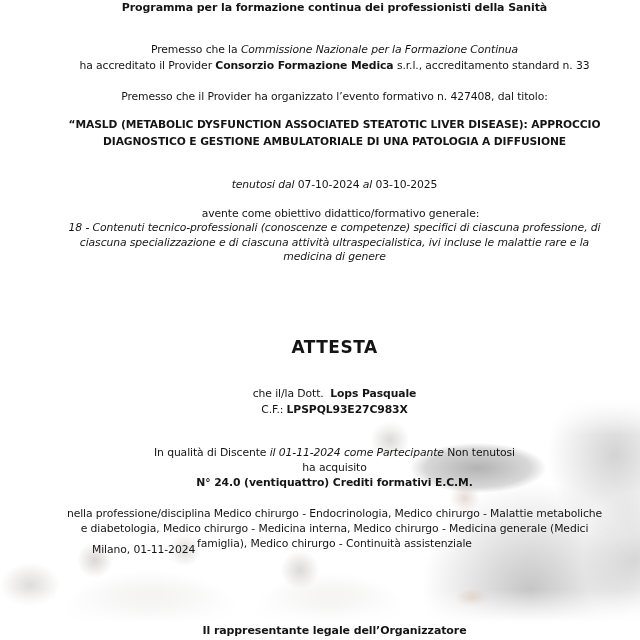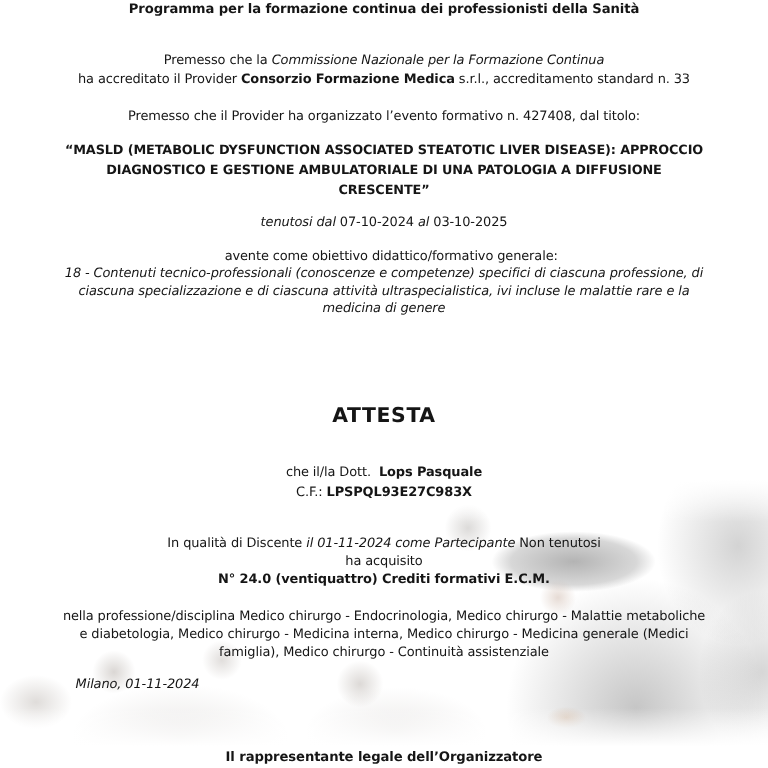--- a/index.html
+++ b/index.html
@@ -26,38 +26,38 @@
       radial-gradient(90px 110px at 615px 55px, rgba(110,110,110,0.30), rgba(110,110,110,0) 75%),
       radial-gradient(70px 90px at 635px 160px, rgba(120,120,120,0.30), rgba(120,120,120,0) 75%),
       radial-gradient(circle 26px at 390px 40px, rgba(140,135,130,0.30), rgba(140,135,130,0) 75%),
       radial-gradient(circle 24px at 95px 160px, rgba(150,140,132,0.35), rgba(150,140,132,0) 75%),
       radial-gradient(circle 22px at 185px 150px, rgba(155,145,138,0.30), rgba(155,145,138,0) 75%),
       radial-gradient(circle 26px at 300px 170px, rgba(150,140,132,0.33), rgba(150,140,132,0) 75%),
       radial-gradient(40px 30px at 30px 185px, rgba(150,140,132,0.30), rgba(150,140,132,0) 75%),
       radial-gradient(120px 60px at 150px 215px, rgba(170,163,158,0.25), rgba(170,163,158,0) 75%),
       radial-gradient(100px 50px at 330px 210px, rgba(170,163,158,0.22), rgba(170,163,158,0) 75%);
   }
-  .blk{position:absolute;left:0;right:0;text-align:center;}
+  .blk{position:absolute;left:0;right:0;text-align:center;padding-left:29px;}
   .line{white-space:pre;}
   .rich{white-space:pre;}
   .bold{font-weight:bold;}
   .it{font-style:italic;}
   .b-header      {top:1px;   font-weight:bold;font-size:11px;}
   .b-premise1    {top:42px;  line-height:16px;}
   .b-premise2    {top:89px;  line-height:15px;}
   .b-title       {top:116px; line-height:17px;font-weight:bold;font-size:10.7px;}
   .b-dates       {top:177px; line-height:15px;}
   .b-obj-intro   {top:206px; line-height:15px;margin-left:12px;}
   .b-obj-text    {top:221px; line-height:14.5px;font-style:italic;}
   .b-signatory   {top:281px; line-height:14.7px;}
   .b-attesta     {top:337px; font-weight:bold;font-size:17px;letter-spacing:0.5px;}
   .b-attendee    {top:386px; line-height:15.5px;}
   .b-participate {top:446px; line-height:14.8px;}
   .b-disciplines {top:506px; line-height:15.2px;}
-  .b-place       {top:563px; left:63px;right:auto;text-align:right;font-style:italic;}
+  .b-place       {top:543px; left:63px;right:auto;text-align:right;}
   .b-footer      {top:624px; font-weight:bold;font-size:11px;}
 </style>
 </head>
 <body>
 
 <div class="page">
 
   <div class="bg-photo"></div>
 
   <div class="blk b-header">Programma per la formazione continua dei professionisti della Sanità</div>
@@ -65,21 +65,20 @@
   <div class="blk b-premise1">
     <div class="line rich"><span>Premesso che la </span><span class="it">Commissione Nazionale per la Formazione Continua</span></div>
     <div class="line rich"><span>ha accreditato il Provider </span><span class="bold">Consorzio Formazione Medica</span><span> s.r.l., accreditamento standard n. 33</span></div>
   </div>
 
   <div class="blk b-premise2">Premesso che il Provider ha organizzato l’evento formativo n. 427408, dal titolo:</div>
 
   <div class="blk b-title">
     <div class="line">“MASLD (METABOLIC DYSFUNCTION ASSOCIATED STEATOTIC LIVER DISEASE): APPROCCIO</div>
     <div class="line">DIAGNOSTICO E GESTIONE AMBULATORIALE DI UNA PATOLOGIA A DIFFUSIONE</div>
-    <div class="line">CRESCENTE”</div>
   </div>
 
   <div class="blk b-dates rich"><span class="it">tenutosi dal</span><span> 07-10-2024 </span><span class="it">al</span><span> 03-10-2025</span></div>
 
   <div class="blk b-obj-intro">avente come obiettivo didattico/formativo generale:</div>
 
   <div class="blk b-obj-text">
     <div class="line">18 - Contenuti tecnico-professionali (conoscenze e competenze) specifici di ciascuna professione, di</div>
     <div class="line">ciascuna specializzazione e di ciascuna attività ultraspecialistica, ivi incluse le malattie rare e la</div>
     <div class="line">medicina di genere</div>

